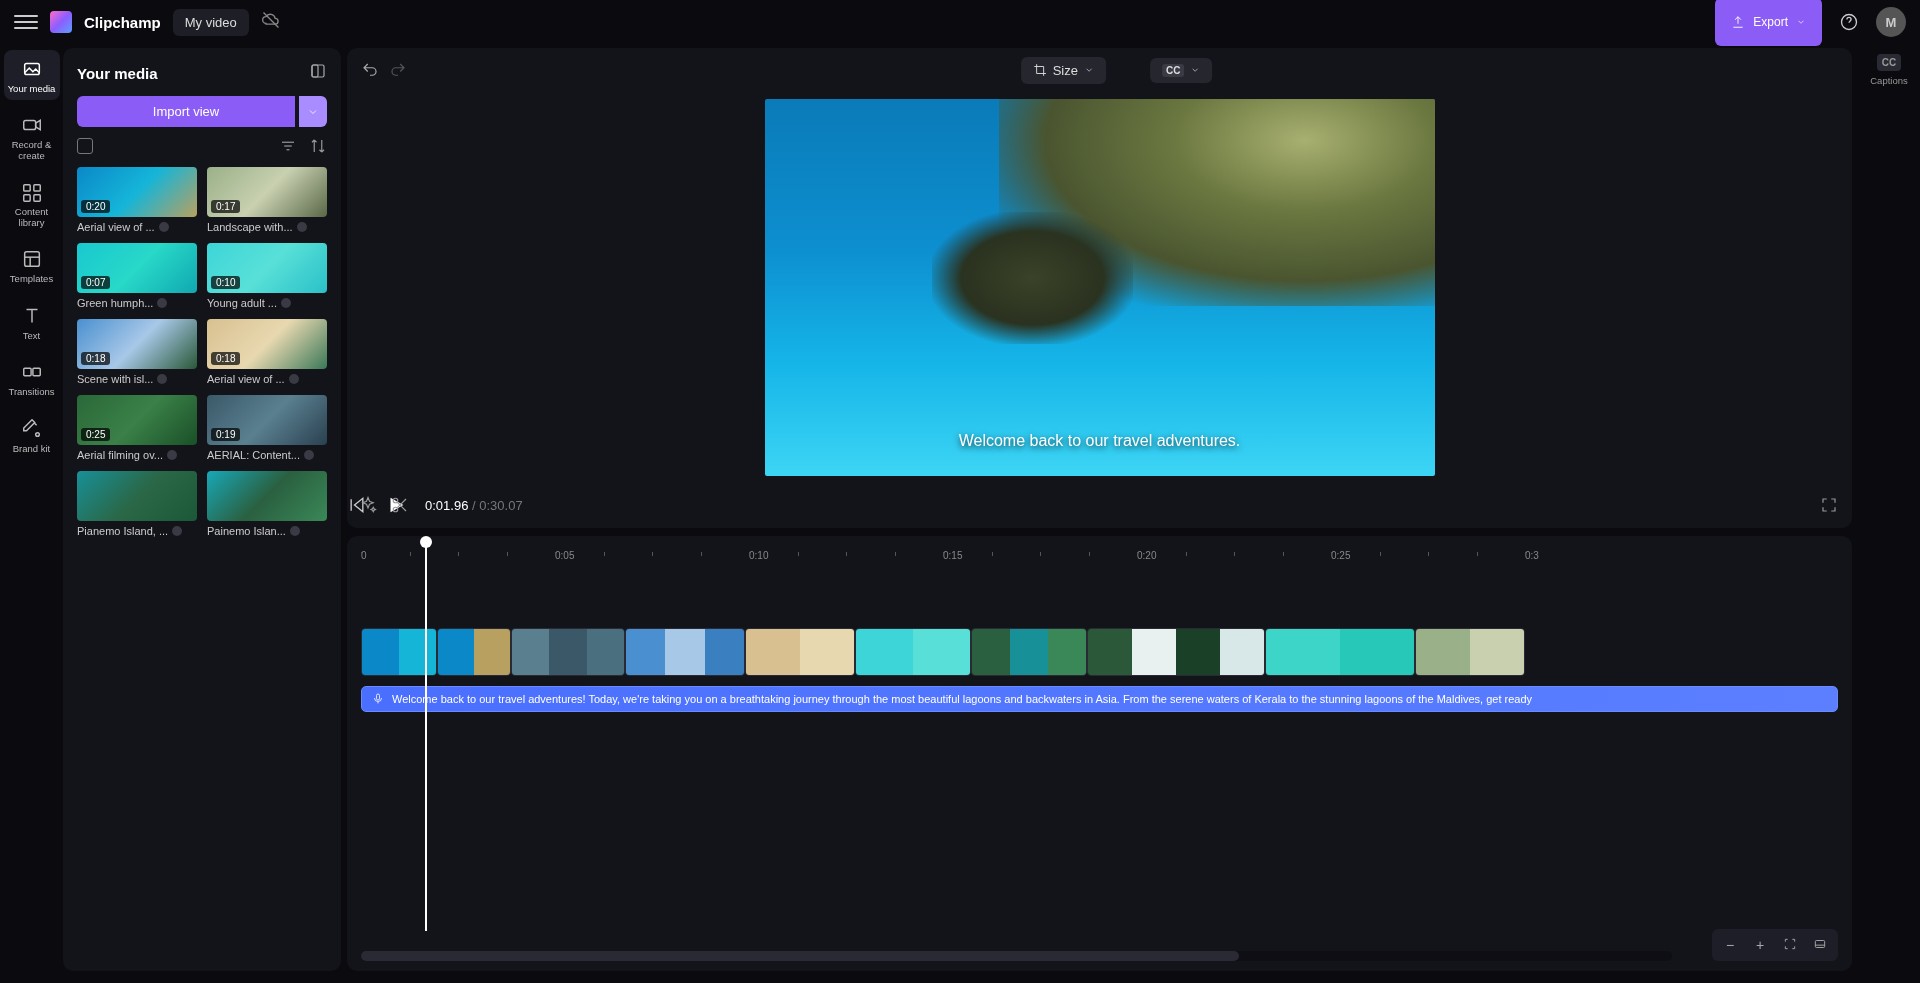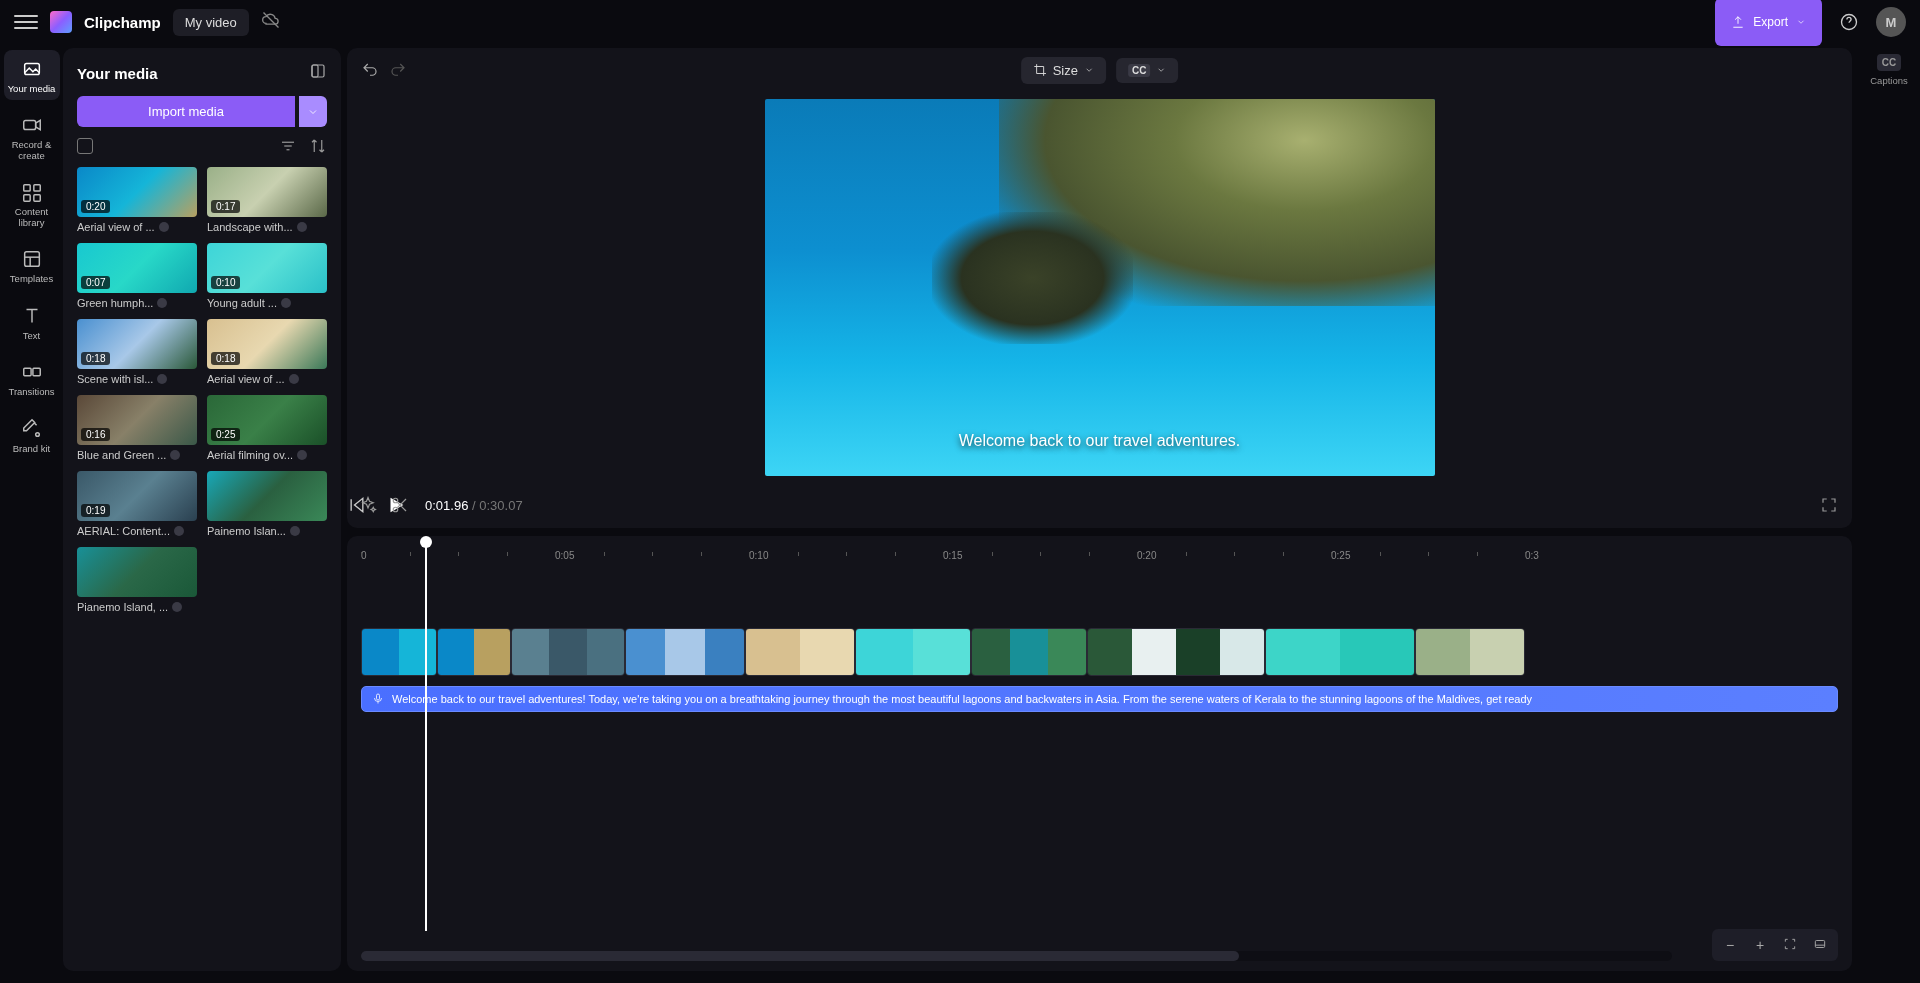--- a/index.html
+++ b/index.html
@@ -31,21 +31,21 @@
 .media-grid{display:grid;grid-template-columns:1fr 1fr;gap:10px;overflow-y:auto;}
 .clip{display:flex;flex-direction:column;gap:4px;cursor:pointer;}
 .thumb{position:relative;height:50px;border-radius:4px;overflow:hidden;}
 .dur{position:absolute;left:4px;bottom:4px;background:rgba(0,0,0,.7);color:#fff;font-size:10px;padding:1px 5px;border-radius:3px;}
 .clip-title{font-size:11px;color:#ccc;white-space:nowrap;overflow:hidden;text-overflow:ellipsis;display:flex;align-items:center;gap:4px;}
 .check{width:10px;height:10px;border-radius:50%;background:#3a3a45;flex-shrink:0;}
 .center{flex:1;display:flex;flex-direction:column;margin:4px 6px 12px 0;}
 .preview-area{background:#13131a;border-radius:10px;flex:0 0 480px;position:relative;display:flex;flex-direction:column;}
 .pv-top{height:44px;display:flex;align-items:center;padding:0 14px;gap:10px;}
 .pv-center-controls{position:absolute;left:50%;transform:translateX(-50%);display:flex;gap:10px;align-items:center;}
-.pill{background:#26262f;padding:6px 12px;border-radius:6px;font-size:13px;color:#ddd;display:flex;align-items:center;gap:6px;cursor:pointer;}
+.pill{background:#26262f;padding:6px 12px;border-radius:6px;font-size:13px;color:#ddd;display:flex;align-items:center;gap:6px;cursor:pointer;margin-left:34px;}
 .video-stage{flex:1;display:flex;align-items:center;justify-content:center;}
 .video-frame{width:670px;height:377px;background:linear-gradient(180deg,#0a7bb8 0%,#0d8fd0 40%,#15b5e8 70%,#3dd5f5 100%);position:relative;border-radius:2px;overflow:hidden;}
 .landmass{position:absolute;top:0;right:0;width:65%;height:55%;background:radial-gradient(ellipse at 70% 20%, #a8b070 0%, #6b7840 30%, #4a5530 60%, transparent 80%);}
 .island{position:absolute;top:30%;left:25%;width:30%;height:35%;background:radial-gradient(ellipse,#3a4228 0%,#2a3220 50%,transparent 75%);}
 .caption{position:absolute;bottom:26px;left:0;right:0;text-align:center;color:#fff;font-size:16px;font-weight:500;text-shadow:0 2px 6px rgba(0,0,0,.8);}
 .fs-btn{position:absolute;bottom:10px;right:14px;color:#999;cursor:pointer;}
 .transport{height:46px;display:flex;align-items:center;justify-content:flex-start;gap:18px;color:#ccc;}
 .transport .time{font-size:13px;}
 .transport .dur-t{color:#777;}
 .tl-tools{position:absolute;left:12px;display:flex;gap:14px;color:#999;}
@@ -166,21 +166,21 @@
     <div class="mp-head">
       <div class="mp-title">Your media</div>
       <div style="color:#aaa;">
         <svg width="18" height="18" viewBox="0 0 24 24">
             <rect x="4" y="4" width="16" height="16" rx="2"></rect>
             <rect x="4" y="4" width="8" height="16" rx="2"></rect>
           </svg>
       </div>
     </div>
     <div class="import-row">
-      <div class="import-btn">Import media</div>
+      <div class="import-btn">Import view</div>
       <div class="import-dd">
         <svg width="12" height="12" viewBox="0 0 24 24">
             <path d="M6 9l6 6 6-6"></path>
           </svg>
       </div>
     </div>
     <div class="filter-row">
       <div class="sq"></div>
       <div style="display:flex;gap:12px;">
         <svg width="18" height="18" viewBox="0 0 24 24">
@@ -242,57 +242,48 @@
         <div class="clip">
           <div class="thumb" style="background:linear-gradient(135deg,#d8c090,#e8d8b0,#3a7858)">
             <div class="dur">0:18</div>
           </div>
           <div class="clip-title">
             <span>Aerial view of ...</span>
             <span class="check"></span>
           </div>
         </div>
         <div class="clip">
-          <div class="thumb" style="background:linear-gradient(135deg,#5a4838,#888068,#3a5848)">
-            <div class="dur">0:16</div>
-          </div>
-          <div class="clip-title">
-            <span>Blue and Green ...</span>
-            <span class="check"></span>
-          </div>
-        </div>
-        <div class="clip">
           <div class="thumb" style="background:linear-gradient(135deg,#2a6838,#3a8048,#1a5028)">
             <div class="dur">0:25</div>
           </div>
           <div class="clip-title">
             <span>Aerial filming ov...</span>
             <span class="check"></span>
           </div>
         </div>
         <div class="clip">
           <div class="thumb" style="background:linear-gradient(135deg,#3a5868,#5a8090,#2a4050)">
             <div class="dur">0:19</div>
           </div>
           <div class="clip-title">
             <span>AERIAL: Content...</span>
             <span class="check"></span>
           </div>
         </div>
         <div class="clip">
+          <div class="thumb" style="background:linear-gradient(135deg,#189098,#2a6848,#1a5838)"></div>
+          <div class="clip-title">
+            <span>Pianemo Island, ...</span>
+            <span class="check"></span>
+          </div>
+        </div>
+        <div class="clip">
           <div class="thumb" style="background:linear-gradient(135deg,#18a8b8,#2a6040,#3a8858)"></div>
           <div class="clip-title">
             <span>Painemo Islan...</span>
-            <span class="check"></span>
-          </div>
-        </div>
-        <div class="clip">
-          <div class="thumb" style="background:linear-gradient(135deg,#189098,#2a6848,#1a5838)"></div>
-          <div class="clip-title">
-            <span>Pianemo Island, ...</span>
             <span class="check"></span>
           </div>
         </div>
       </div>
   </div>
 
   <div class="center">
     <div class="preview-area">
       <div class="pv-top">
         <svg width="18" height="18" viewBox="0 0 24 24" style="color:#aaa;">

